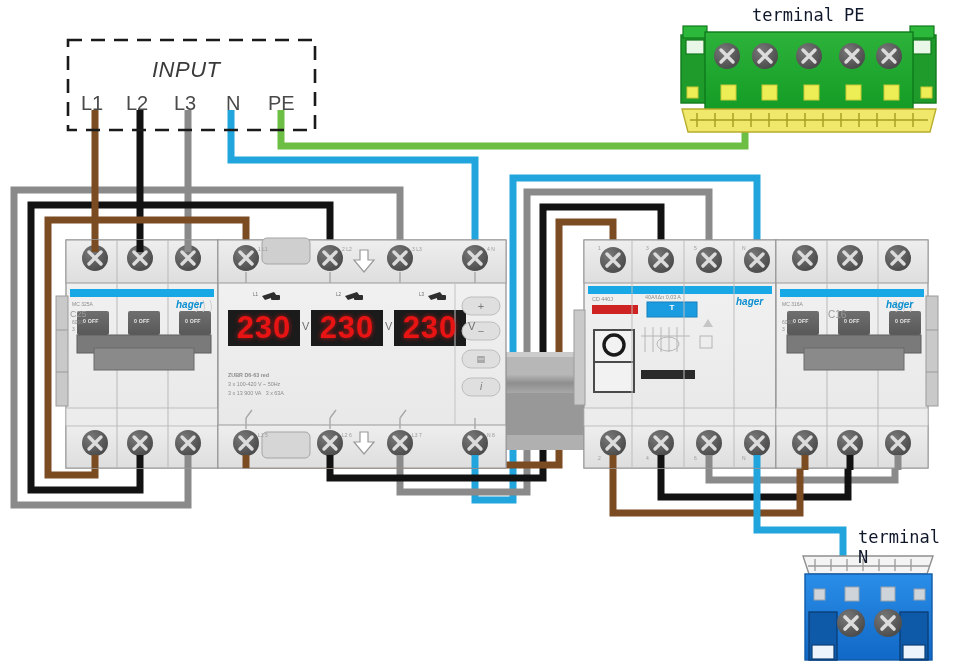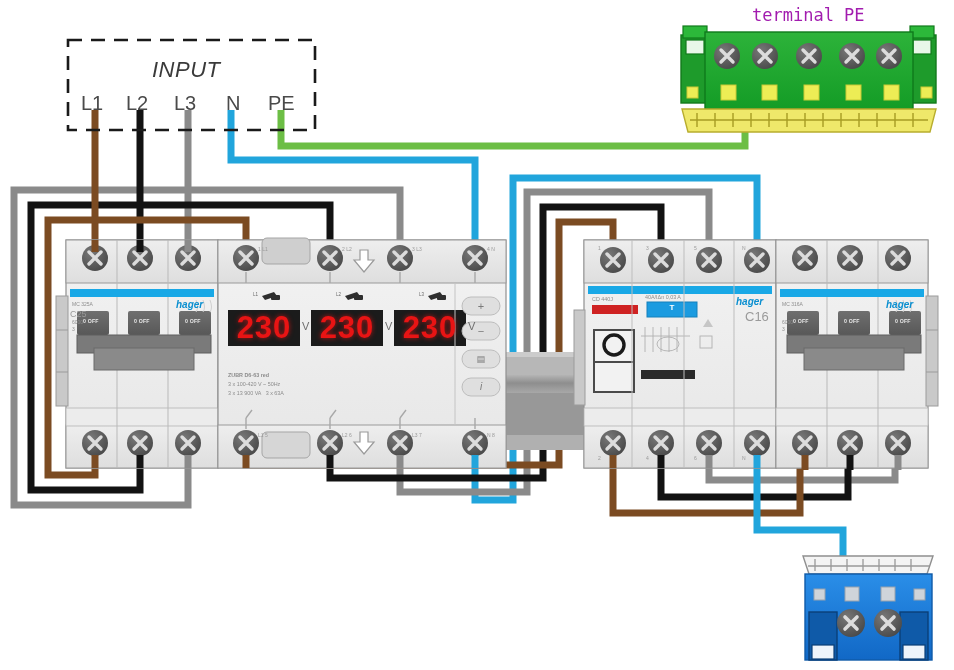--- a/index.html
+++ b/index.html
@@ -8,21 +8,21 @@
     font-family:"Liberation Sans", sans-serif;
     position:relative;
   }
   #stage{position:absolute;left:0;top:0;width:954px;height:670px;}
   svg#sheet{position:absolute;left:0;top:0;}
   .lbl{position:absolute;color:#3d3d3d;}
   
   #input-title{left:152px;top:57px;font-size:22px;font-style:italic;color:#3a3a3a;letter-spacing:.5px;text-align:center;}
   .phase-lbl{font-size:20px;color:#4a4a4a;}
   
-  .term-cap{font-size:17px;color:#a21caf;font-family:"DejaVu Sans Mono", monospace;letter-spacing:0px;}
+  .term-cap{font-size:17px;color:#0f172a;font-family:"DejaVu Sans Mono", monospace;letter-spacing:0px;}
   
   #caption{left:18px;top:593px;font-size:19px;font-style:italic;color:#3c3c3c;}
   
   .devtxt{position:absolute;color:#8d8d8d;font-size:5px;line-height:1.45;white-space:pre;}
   .hager{position:absolute;font-size:10px;font-weight:bold;color:#0a8fd0;font-style:italic;}
   .offtxt{position:absolute;font-size:5.2px;color:#e8e8e8;font-weight:bold;letter-spacing:.2px;}
   .zubrlbl{position:absolute;color:#8c8c8c;font-size:5.4px;line-height:1.55;white-space:pre;}
   .digit-unit{position:absolute;color:#6e6e6e;font-size:11px;}
   .termnum{position:absolute;color:#9a9a9a;font-size:5px;}
   .rcdlbl{position:absolute;color:#8c8c8c;font-size:5.4px;white-space:pre;}
@@ -425,20 +425,21 @@
 
   <div class="lbl" id="input-title">INPUT</div>
 
   <div class="lbl phase-lbl" style="left:81px;top:92px;">L1</div>
   <div class="lbl phase-lbl" style="left:126px;top:92px;">L2</div>
   <div class="lbl phase-lbl" style="left:174px;top:92px;">L3</div>
   <div class="lbl phase-lbl" style="left:226px;top:92px;">N</div>
   <div class="lbl phase-lbl" style="left:268px;top:92px;">PE</div>
 
   <div class="lbl term-cap" style="left:752px;top:5px;">terminal PE</div>
+  <div class="lbl term-cap" style="left:858px;top:527px;">terminal N</div>
 
 
   <div class="hager" style="left:176px;top:299px;">hager</div>
   <div class="devtxt" style="left:72px;top:301px;">MC 325A</div>
   <div class="devtxt" style="left:70px;top:308px;font-size:9px;color:#9a9a9a;">C25</div>
   <div class="devtxt" style="left:72px;top:319px;">6000
 3</div>
   <div class="offtxt" style="left:83px;top:318px;">0 OFF</div>
   <div class="offtxt" style="left:134px;top:318px;">0 OFF</div>
   <div class="offtxt" style="left:185px;top:318px;">0 OFF</div>
@@ -493,20 +494,20 @@
   <div class="termnum" style="left:646px;top:245px;">3</div>
   <div class="termnum" style="left:694px;top:245px;">5</div>
   <div class="termnum" style="left:742px;top:245px;">N</div>
   <div class="termnum" style="left:598px;top:455px;">2</div>
   <div class="termnum" style="left:646px;top:455px;">4</div>
   <div class="termnum" style="left:694px;top:455px;">6</div>
   <div class="termnum" style="left:742px;top:455px;">N</div>
 
   <div class="hager" style="left:886px;top:299px;">hager</div>
   <div class="devtxt" style="left:782px;top:301px;">MC 316A</div>
-  <div class="devtxt" style="left:745px;top:308px;font-size:13px;color:#9a9a9a;">C16</div>
+  <div class="devtxt" style="left:828px;top:308px;font-size:10px;color:#9a9a9a;">C16</div>
   <div class="devtxt" style="left:782px;top:319px;">6000
 3</div>
   <div class="offtxt" style="left:793px;top:318px;">0 OFF</div>
   <div class="offtxt" style="left:844px;top:318px;">0 OFF</div>
   <div class="offtxt" style="left:895px;top:318px;">0 OFF</div>
 
 </div>
 
 </body></html>

